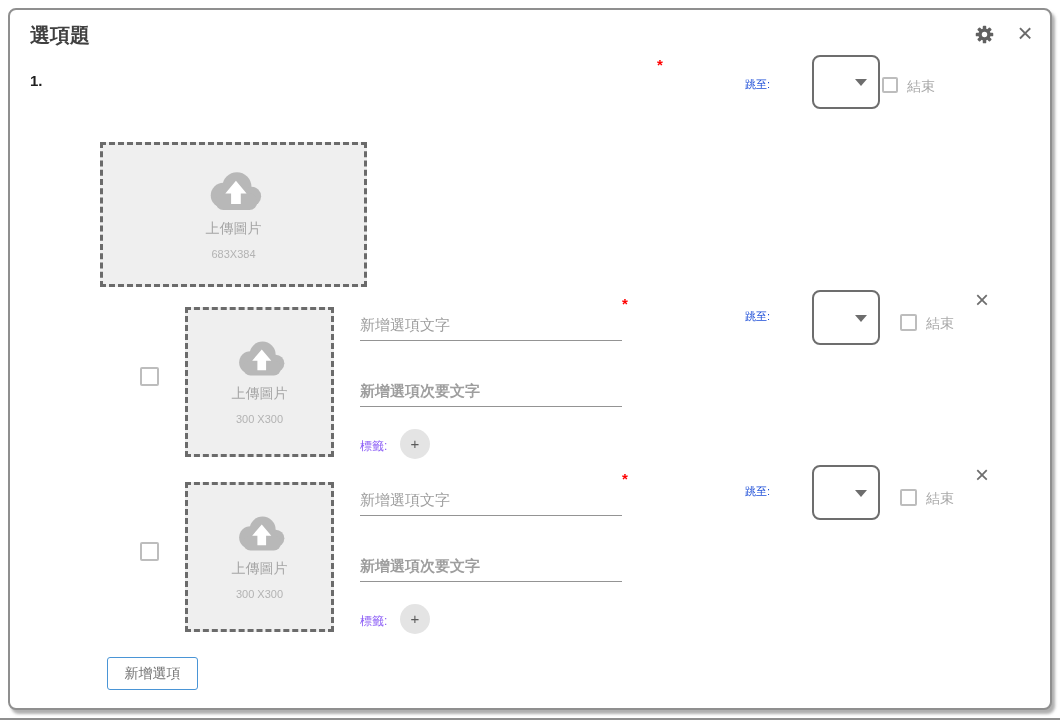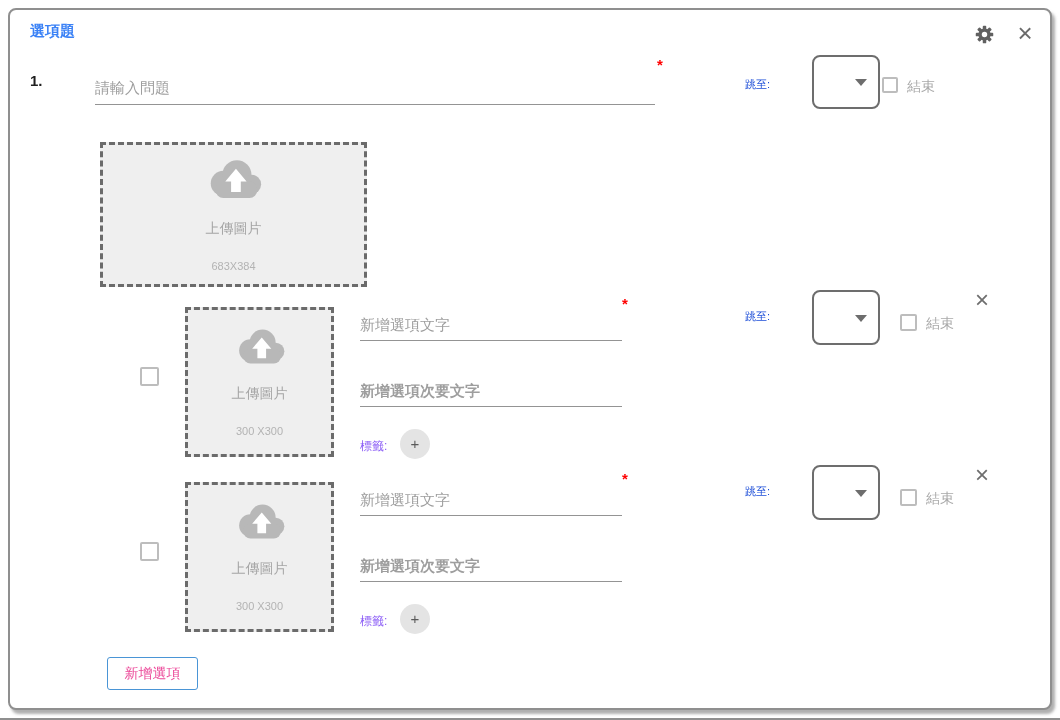--- a/index.html
+++ b/index.html
@@ -7,21 +7,21 @@
               font-family:"Liberation Sans", sans-serif; position:relative; overflow:hidden; }
 
   .page-bottom-line { position:absolute; left:0; right:0; bottom:0; height:2px; background:#8f8f8f; }
 
   .dialog { position:absolute; left:8px; top:8px; width:1044px; height:702px;
             background:#fff; border:2px solid #8f8f8f; border-radius:8px;
             box-shadow:3px 4px 3px rgba(110,110,110,.55); }
 
   .abs { position:absolute; }
 
-  .title { left:20px; top:12px; font-size:15px; font-weight:bold; color:#3b82f6; }
+  .title { left:20px; top:12px; font-size:20px; font-weight:bold; color:#404040; }
 
   .icon-btn { background:none; border:none; cursor:pointer; }
   .gear-btn { left:963px; top:14px; width:22px; height:22px; }
   .close-btn { left:1003px; top:10px; font-size:26px; line-height:26px; color:#6b6b6b; width:24px; text-align:center; }
 
   .q-number { left:20px; top:62px; font-size:15px; font-weight:bold; color:#1f1f1f; }
 
   input.line-input { border:none; border-bottom:1px solid #949494; background:transparent;
                      font-size:15px; color:#333; outline:none; font-family:inherit; }
   input.line-input::placeholder { color:#9e9e9e; opacity:1; }
@@ -36,42 +36,42 @@
   .q-dropdown { left:802px; top:45px; height:54px; }
   .chevron { position:absolute; right:11px; top:50%; margin-top:-3px; width:0; height:0;
              border-left:6px solid transparent; border-right:6px solid transparent;
              border-top:7px solid #6d6d6d; }
   .checkbox { width:17px; height:17px; border:2px solid #bdbdbd; border-radius:2px; background:#fff; cursor:pointer; }
   .q-end-checkbox { left:872px; top:67px; width:16px; height:16px; }
   .end-label { font-size:14px; color:#a9a9a9;text-align:right; }
   .q-end-label { left:897px; top:68px; }
 
   .upload { background:#efefef; border:3px dashed #6b6b6b; display:flex; flex-direction:column;
-            align-items:center; justify-content:center; cursor:pointer;gap:12px; }
+            align-items:center; justify-content:center; cursor:pointer; }
   .main-upload { left:90px; top:132px; width:267px; height:145px; }
   .upload-label { font-size:14px; color:#a5a5a5; margin-top:6px; }
   .upload-size  { font-size:11px; color:#b3b3b3; margin-top:10px; }
 
   .option-row { left:0; width:1040px; height:175px; }
   .opt-select-checkbox { left:130px; top:79px; width:19px; height:19px; }
   .opt-upload { left:175px; top:19px; width:149px; height:150px; }
   .opt-input1 { left:350px; top:21px; width:262px; height:32px; }
   .opt-input2 { left:350px; top:87px; width:262px; height:32px;font-weight:bold; }
   .opt-star   { left:612px; top:7px; }
   .tag-label  { left:350px; top:150px; font-size:12px; color:#8b5cf6; }
   .tag-add { left:390px; top:141px; width:30px; height:30px; border-radius:50%; border:none;
              background:#e4e4e4; color:#5a5a5a; font-size:15px; line-height:30px; text-align:center; cursor:pointer; }
   .opt-jump-label { left:735px; top:21px; }
   .opt-dropdown { left:802px; top:2px; }
   .opt-end-checkbox { left:890px; top:26px; }
   .opt-end-label { left:916px; top:27px; }
   .remove-btn { left:960px; top:0px; font-size:24px; line-height:24px; color:#6e6e6e; width:24px; text-align:center; cursor:pointer; }
 
   .add-option-btn { left:97px; top:647px; min-width:91px; height:33px; background:#fff;
-                    border:1px solid #4a95d6; border-radius:3px; color:#ec4899;
+                    border:1px solid #4a95d6; border-radius:3px; color:#737373;
                     font-size:14px; padding:0 12px; cursor:pointer; font-family:inherit; }
 </style>
 </head>
 <body>
 
 <div class="dialog">
 
   <div class="abs title">選項題</div>
 
   <button class="abs icon-btn gear-btn">
@@ -83,21 +83,20 @@
         <rect x="10" y="2" width="4" height="20" rx="1" transform="rotate(135 12 12)"></rect>
         <circle cx="12" cy="12" r="7"></circle>
       </g>
       <circle cx="12" cy="12" r="3.1" fill="#ffffff"></circle>
     </svg>
   </button>
 
   <div class="abs icon-btn close-btn">×</div>
 
   <div class="abs q-number">1.</div>
-  <input class="abs line-input q-input" placeholder="請輸入問題" style="">
   <div class="abs star q-star">*</div>
 
   <div class="abs jump-label q-jump-label">跳至:</div>
   <div class="abs dropdown q-dropdown">
     <span class="chevron"></span>
   </div>
   <div class="abs checkbox q-end-checkbox"></div>
   <div class="abs end-label q-end-label">結束</div>
 
   <div class="abs upload main-upload">

